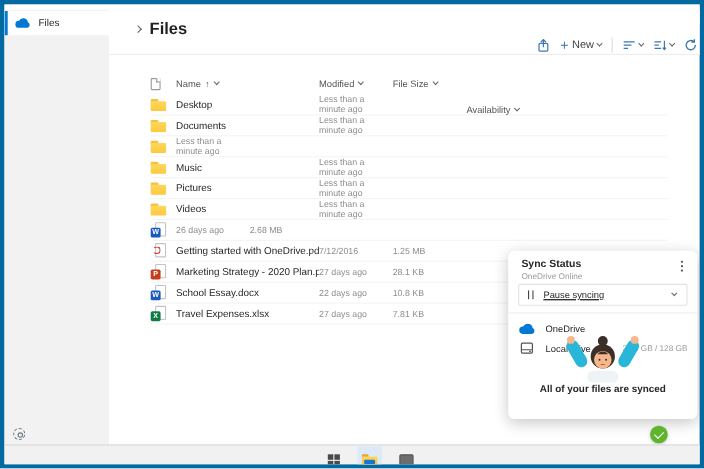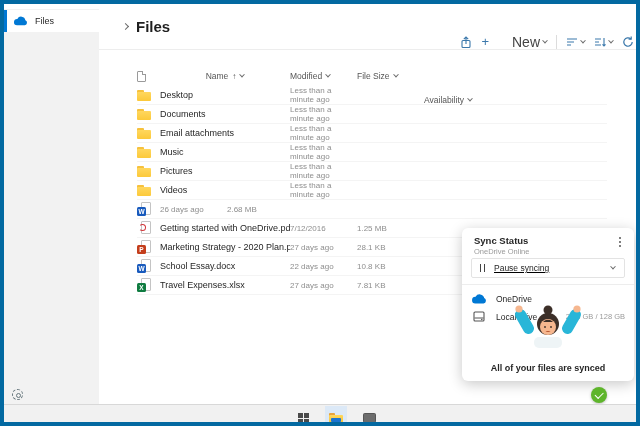--- a/index.html
+++ b/index.html
@@ -26,31 +26,31 @@
   .gear::after { content:""; position:absolute; left:2.5px; top:2.5px; width:3px; height:3px; border-radius:50%; border:1px solid #69797f; }
 
   
   .main-head { position:absolute; left:95px; top:5px; width:545px; height:41px; background:#fff; border-bottom:1px solid #ededed; }
   .crumb-chev { position:absolute; left:24px; top:15px; width:5px; height:5px; border-right:1.4px solid #6a6a6a; border-top:1.4px solid #6a6a6a; transform:rotate(45deg); }
   .page-title { position:absolute; left:37px; top:9px; font-size:15px; font-weight:bold; color:#1f1f1f; }
 
   .toolbar { position:absolute; right:10px; top:25px; display:flex; align-items:center; gap:9px; }
   .tool { display:flex; align-items:center; gap:3px; cursor:pointer; color:#3b78ab; }
   .tool svg { display:block; }
-  .new-label { font-size:14px; color:#444;margin-left:20px; }
+  .new-label { font-size:10px; color:#444; }
   .plus { font-size:13px; color:#3b78ab; line-height:10px; }
   .chev { width:4px; height:4px; border-right:1.2px solid #6a6a6a; border-bottom:1.2px solid #6a6a6a; transform:rotate(45deg) translate(-1px,-1px); display:inline-block; }
   .tool-sep { width:1px; height:14px; background:#dcdcdc; }
 
   
   .table { position:absolute; left:133px; top:62px; width:470px; }
   .thead { display:flex; align-items:center; height:20px; color:#555; font-size:8.5px; }
   .trow { display:flex; align-items:center; height:19px; border-bottom:1px solid #f4f4f4; cursor:pointer; }
   .c-icon { width:23px; display:flex; align-items:center; }
-  .c-name { width:130px; font-size:9px; color:#262626; white-space:nowrap; overflow:hidden;justify-content:center; }
+  .c-name { width:130px; font-size:9px; color:#262626; white-space:nowrap; overflow:hidden; }
   .c-mod { width:67px; font-size:8px; color:#8e8e8e; }
   .c-size { width:67px; font-size:8px; color:#8e8e8e; }
   .c-avail { width:80px; font-size:8px; color:#8e8e8e;margin-top:48px; }
   .thead .c-name, .thead .c-mod, .thead .c-size, .thead .c-avail { color:#555; font-size:8.5px; display:flex; align-items:center; gap:4px; }
   .sort-arrow { font-size:8px; color:#555; }
 
   
   .hdr-doc { width:9px; height:11px; border:1px solid #9a9a9a; border-radius:1px; position:relative; background:#fff; }
   .hdr-doc::after { content:""; position:absolute; right:-1px; top:-1px; width:3px; height:3px; background:#fff; border-left:1px solid #9a9a9a; border-bottom:1px solid #9a9a9a; }
 
@@ -72,21 +72,21 @@
   .vdots { position:absolute; right:13px; top:13px; width:2px; height:2px; border-radius:50%; background:#555; box-shadow:0 -4px 0 #555, 0 4px 0 #555; cursor:pointer; }
   .pause-box { position:absolute; left:9px; top:30px; width:154px; height:20px; border:1px solid #e3e3e3; border-radius:2px; display:flex; align-items:center; cursor:pointer;text-decoration:underline; }
   .pause-ic { width:5px; height:8px; border-left:1.6px solid #444; border-right:1.6px solid #444; margin-left:8px; }
   .pause-label { font-size:8.5px; color:#262626; margin-left:9px; flex:1; }
   .pause-box .chev { margin-right:9px; }
   .sp-div { position:absolute; left:0; top:56px; width:172px; height:1px; background:#ededed; }
   .drive-row { position:absolute; left:9px; width:154px; height:17px; display:flex; align-items:center; cursor:pointer; }
   .drive-label { font-size:8.5px; color:#262626; margin-left:9px; flex:1; }
   .drive-usage { font-size:7.5px; color:#9a9a9a; }
   .illus { position:absolute; left:50px; top:76px; }
-  .sp-msg { position:absolute; left:0; top:120px; width:172px; text-align:center; font-size:9px; font-weight:bold; color:#262626;margin-top:15px; }
+  .sp-msg { position:absolute; left:0; top:120px; width:172px; text-align:center; font-size:9px; font-weight:bold; color:#262626; }
 
   .check-fab { position:absolute; left:587px; top:383px; width:16px; height:16px; border-radius:50%; background:#5eb52b; box-shadow:0 1px 3px rgba(0,0,0,.25); cursor:pointer; }
   .check-fab::after { content:""; position:absolute; left:4px; top:4.5px; width:7px; height:3.5px; border-left:1.6px solid #fff; border-bottom:1.6px solid #fff; transform:rotate(-45deg); }
 
   
   .taskbar { position:absolute; left:0; top:400px; width:640px; height:26px; background:#f1f1f1; border-top:1px solid #d8d8d8; }
   .tb-icons { position:absolute; left:288px; top:0; height:26px; display:flex; align-items:center; gap:11px; }
   .tb-item { width:22px; height:24px; display:flex; align-items:center; justify-content:center; cursor:pointer; position:relative; }
   .tb-item.active { background:#dcE9f7; }
   .tb-item.active::after { content:""; position:absolute; left:2px; bottom:0; width:18px; height:2px; background:#0078d4; }
@@ -199,21 +199,20 @@
           </span>
           <span class="c-name">Documents</span>
           <span class="c-mod">Less than a minute ago</span>
           <span class="c-size"></span>
           <span class="c-avail"></span>
         </div>
         <div class="trow">
           <span class="c-icon">
             <span class="ficon t-folder"></span>
           </span>
-          <span class="c-name">Email attachments</span>
           <span class="c-mod">Less than a minute ago</span>
           <span class="c-size"></span>
           <span class="c-avail"></span>
         </div>
         <div class="trow">
           <span class="c-icon">
             <span class="ficon t-folder"></span>
           </span>
           <span class="c-name">Music</span>
           <span class="c-mod">Less than a minute ago</span>

